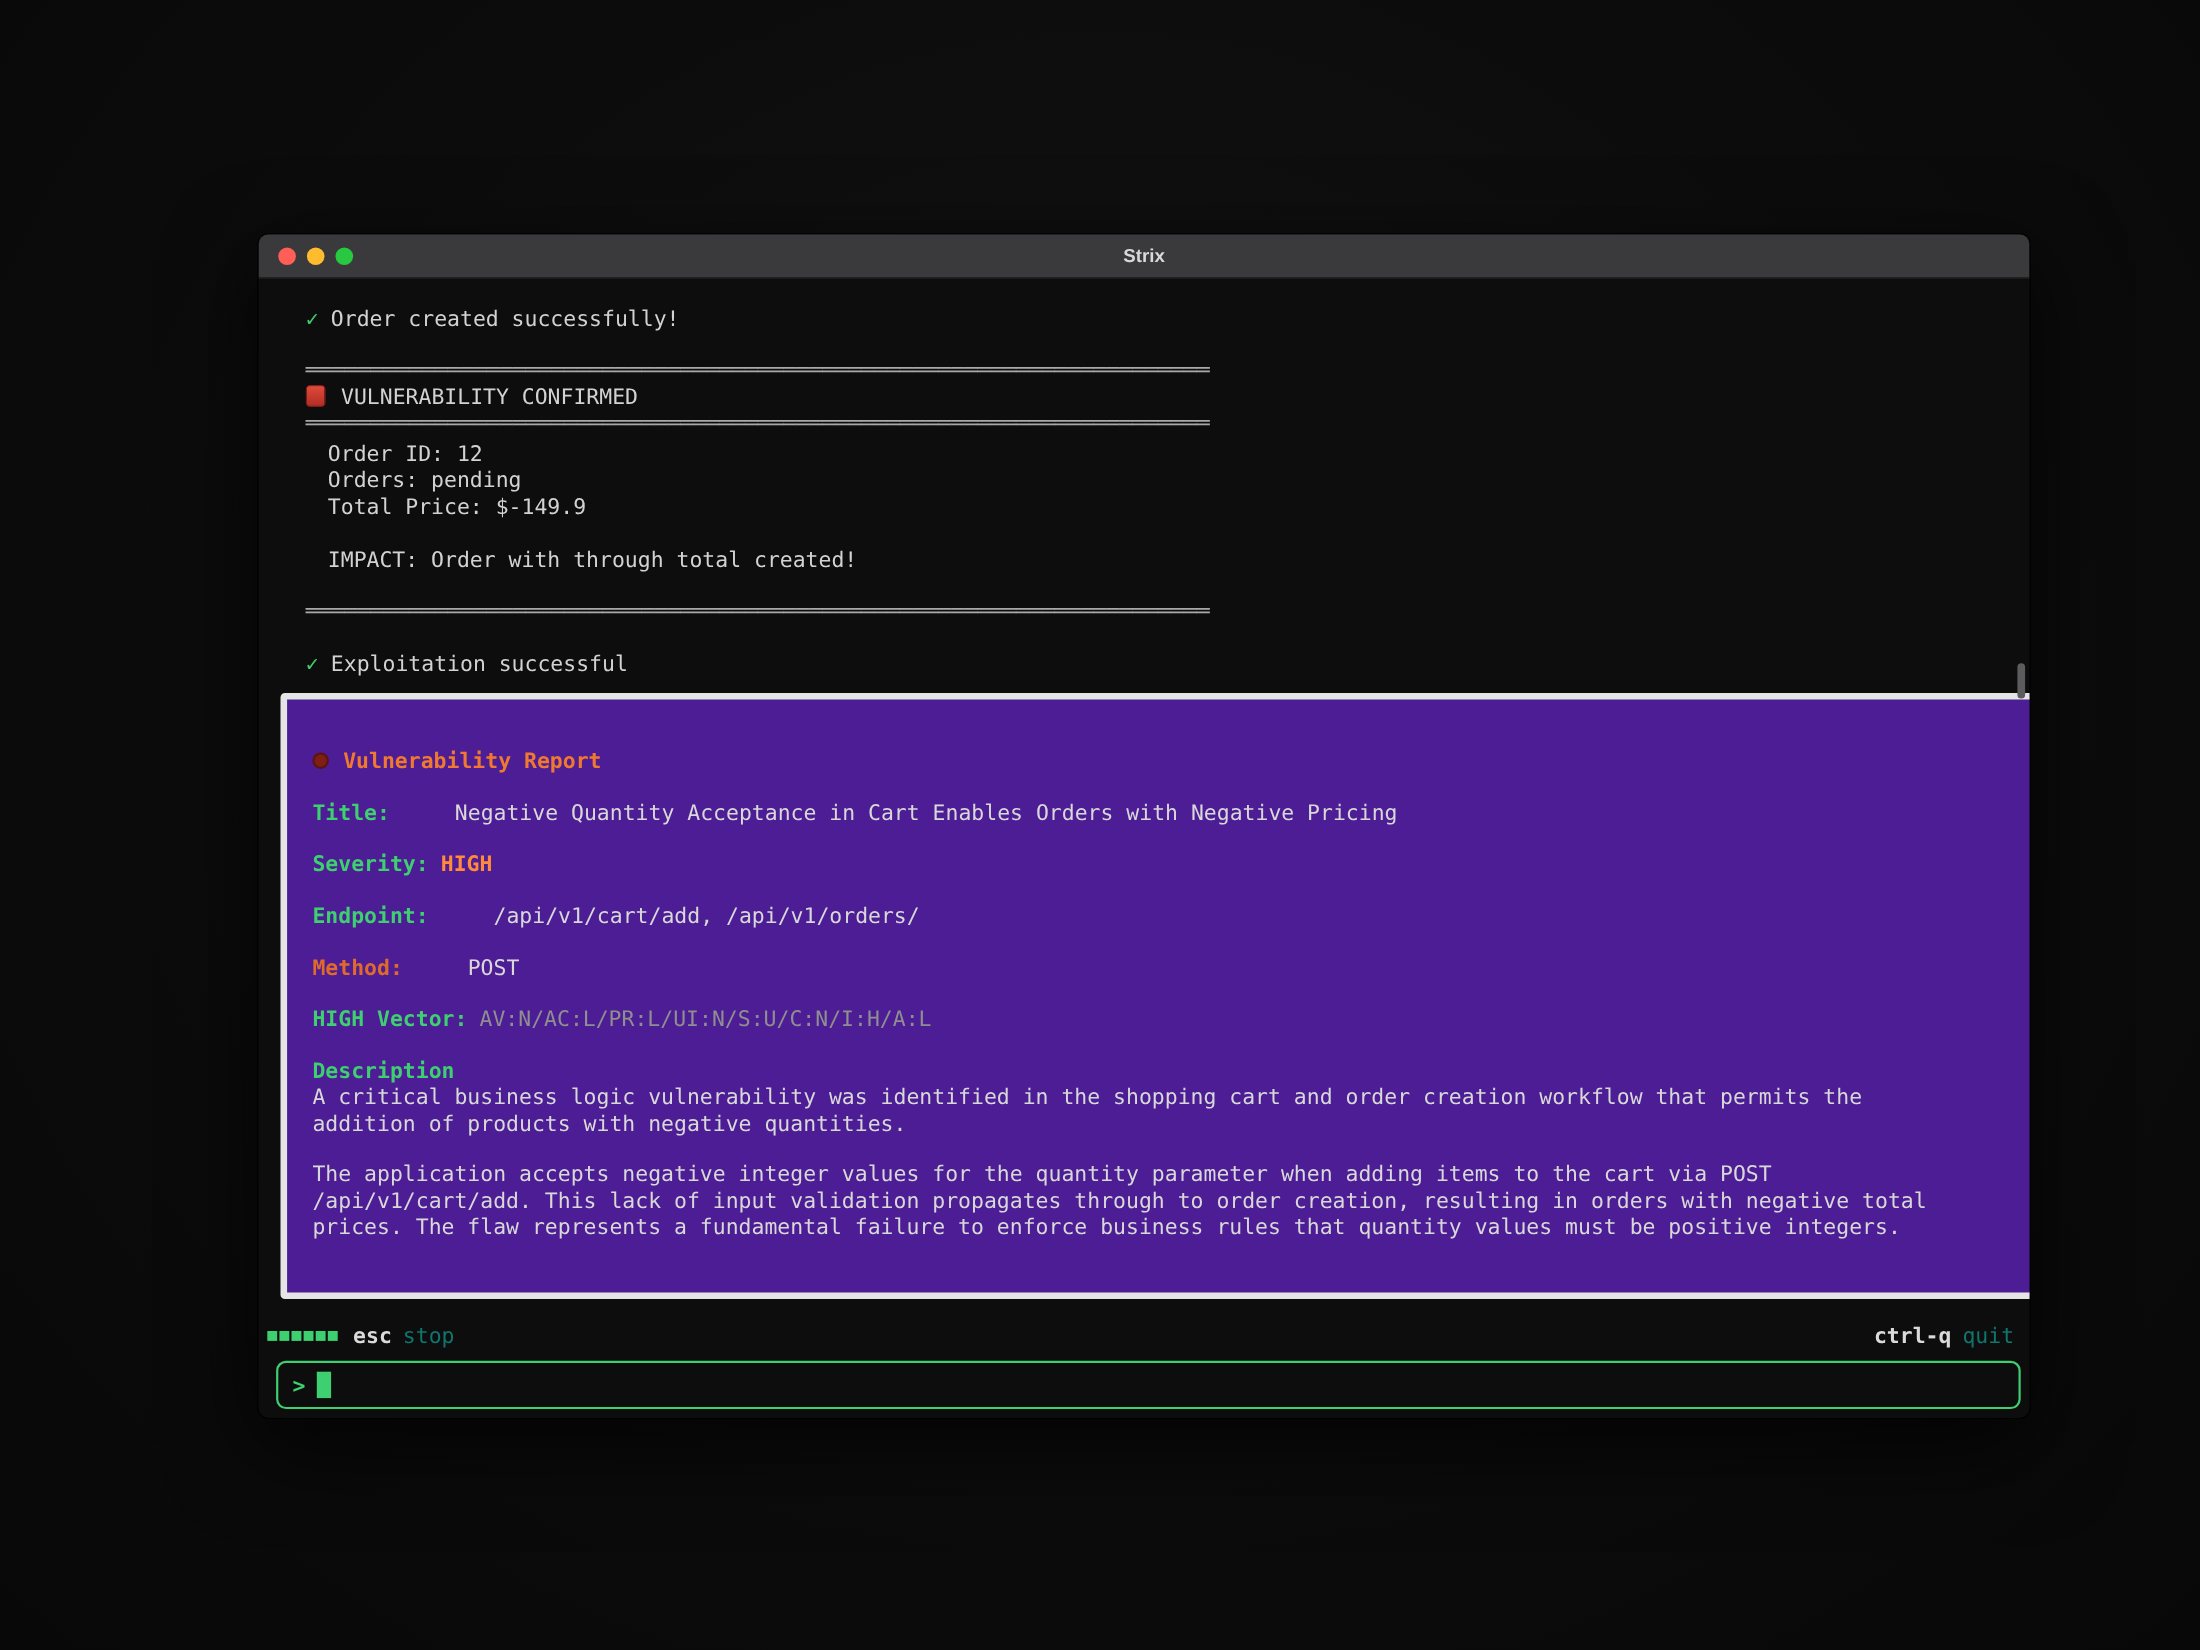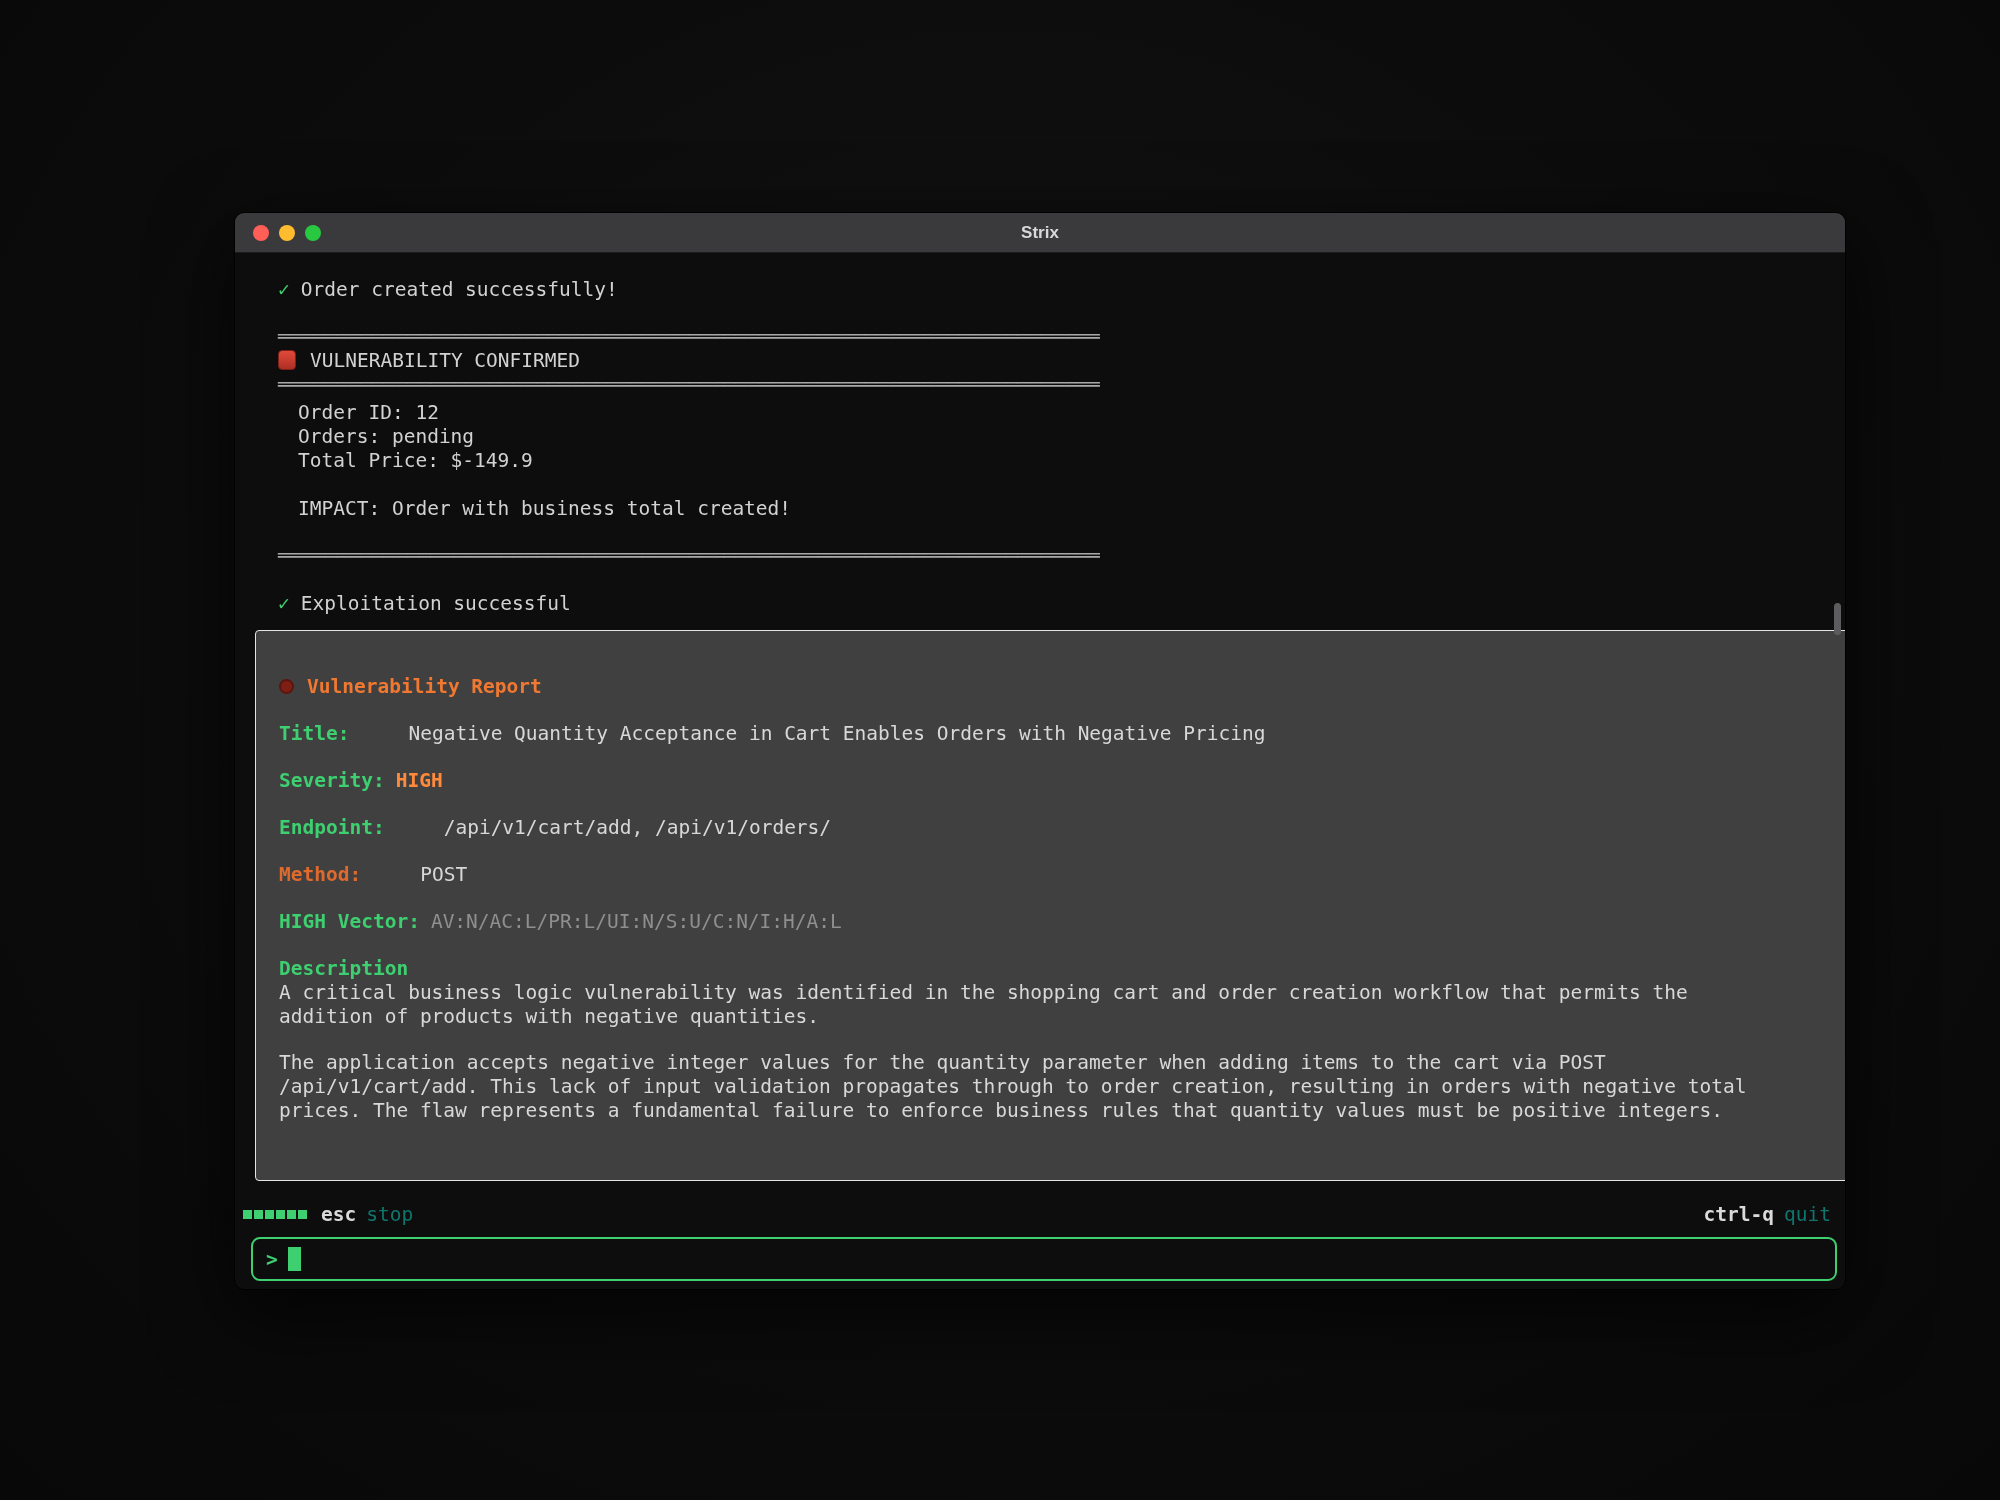--- a/index.html
+++ b/index.html
@@ -48,21 +48,21 @@
   }
   .spider-icon {
     display:inline-block; width:15px; height:15px; border-radius:50%;
     background:#7e1f16; margin-right:13px; vertical-align:-1px;
     box-shadow:-4px -2px 0 -5px #7e1f16, 4px -2px 0 -5px #7e1f16;
     border:2px solid #5c140e;
   }
 
   .panel {
     margin:14px 0 0 20px; width:1743px; height:551px;
-    background:#404040; border:1px solid #e5e5e5; border-radius:4px;
+    background:#4c1d95; border:6px solid #e5e5e5; border-radius:4px;
     padding:44px 24px 0 23px; font-size:19.5px; overflow:hidden;
   }
   .heading { line-height:24px; height:24px; margin-bottom:23px; color:#f07830; font-weight:bold; white-space:pre; }
   .field { line-height:24px; height:24px; margin-bottom:23px; white-space:pre; }
   .lab-green { color:#3ecf70; font-weight:bold; margin-right:11px; }
   .lab-orange { color:#e06a2c; font-weight:bold; margin-right:11px; }
   .val-white { color:#d8d8d8;margin-left:48px; }
   .val-orange { color:#ff8a3c; font-weight:bold;margin-top:32px; }
   .val-dim { color:#8f8f8f; }
   .desc-head { line-height:24px; height:24px; color:#3ecf70; font-weight:bold; }
@@ -114,21 +114,21 @@
       <div class="line sep">══════════════════════════════════════════════════════════════════════</div>
       <div class="line"><span class="alert-icon"></span><span>VULNERABILITY CONFIRMED</span></div>
       <div class="line sep">══════════════════════════════════════════════════════════════════════</div>
       <div class="gap4"></div>
       <div class="indent">
         <div class="line">Order ID: 12</div>
         <div class="line">Orders: pending</div>
         <div class="line">Total Price: $-149.9</div>
       </div>
       <div class="gap24"></div>
-      <div class="line indent">IMPACT: Order with business total created!</div>
+      <div class="line indent">IMPACT: Order with through total created!</div>
       <div class="gap23"></div>
       <div class="line sep">══════════════════════════════════════════════════════════════════════</div>
       <div class="gap24"></div>
       <div class="line"><span class="chk">✓</span><span>Exploitation successful</span></div>
     </div>
 
     <div class="panel">
       <div class="heading"><span class="spider-icon"></span><span>Vulnerability Report</span></div>
 
       <div class="field"><span class="lab-green">Title:</span><span class="val-white">Negative Quantity Acceptance in Cart Enables Orders with Negative Pricing</span></div>

